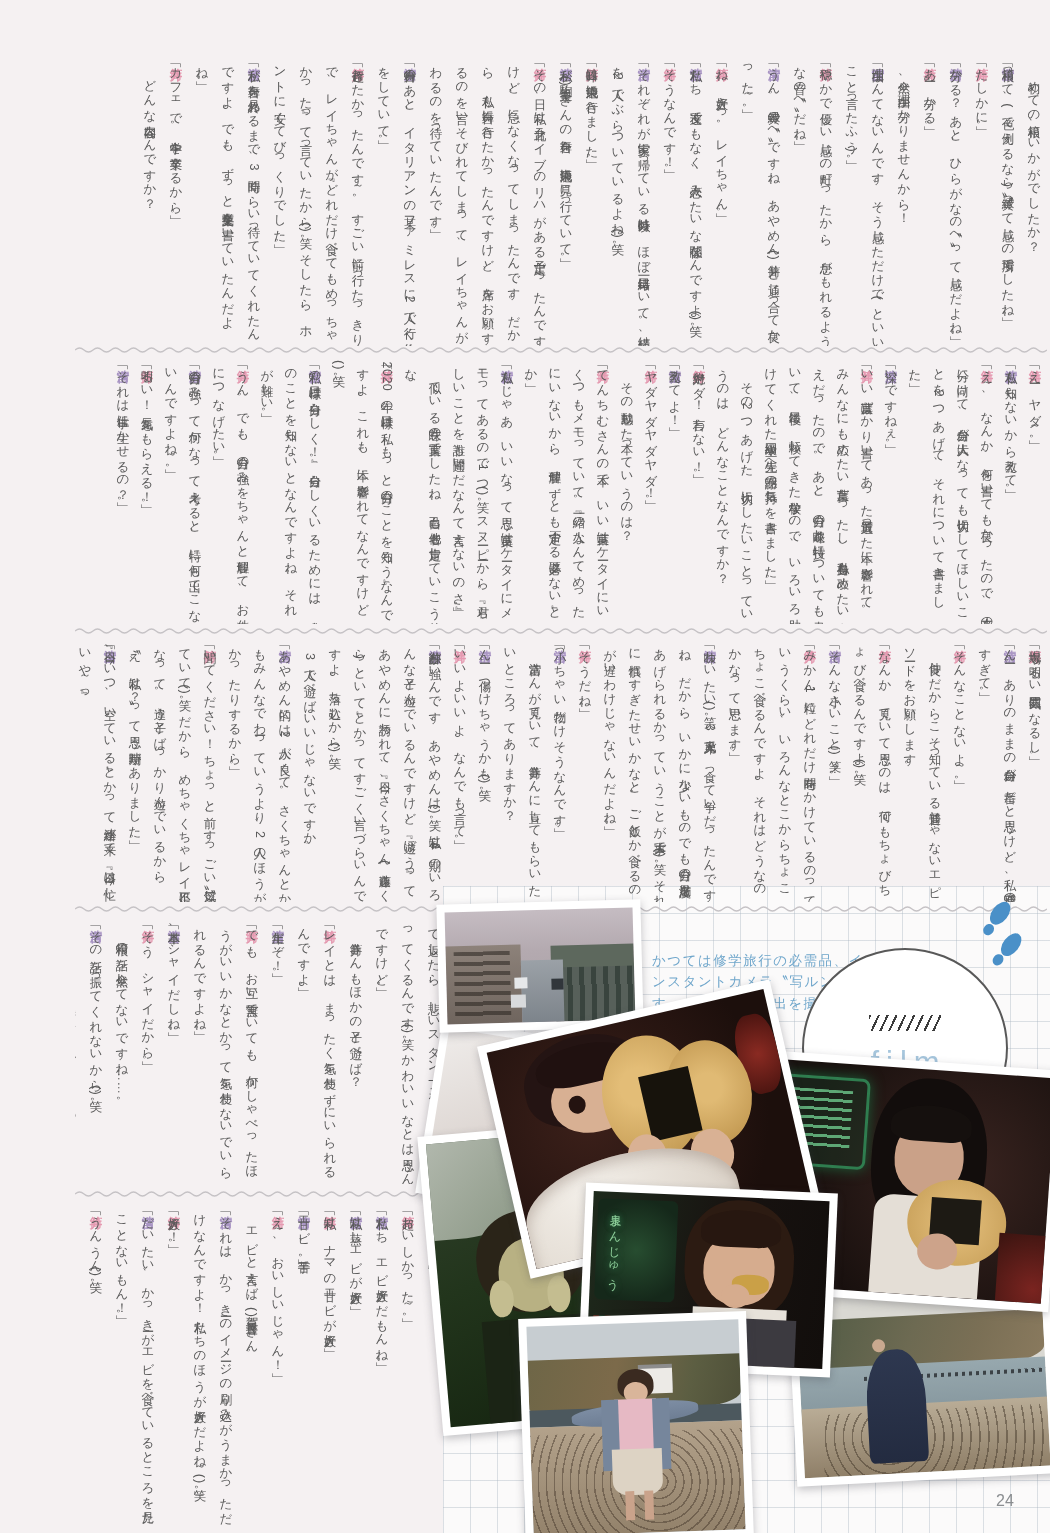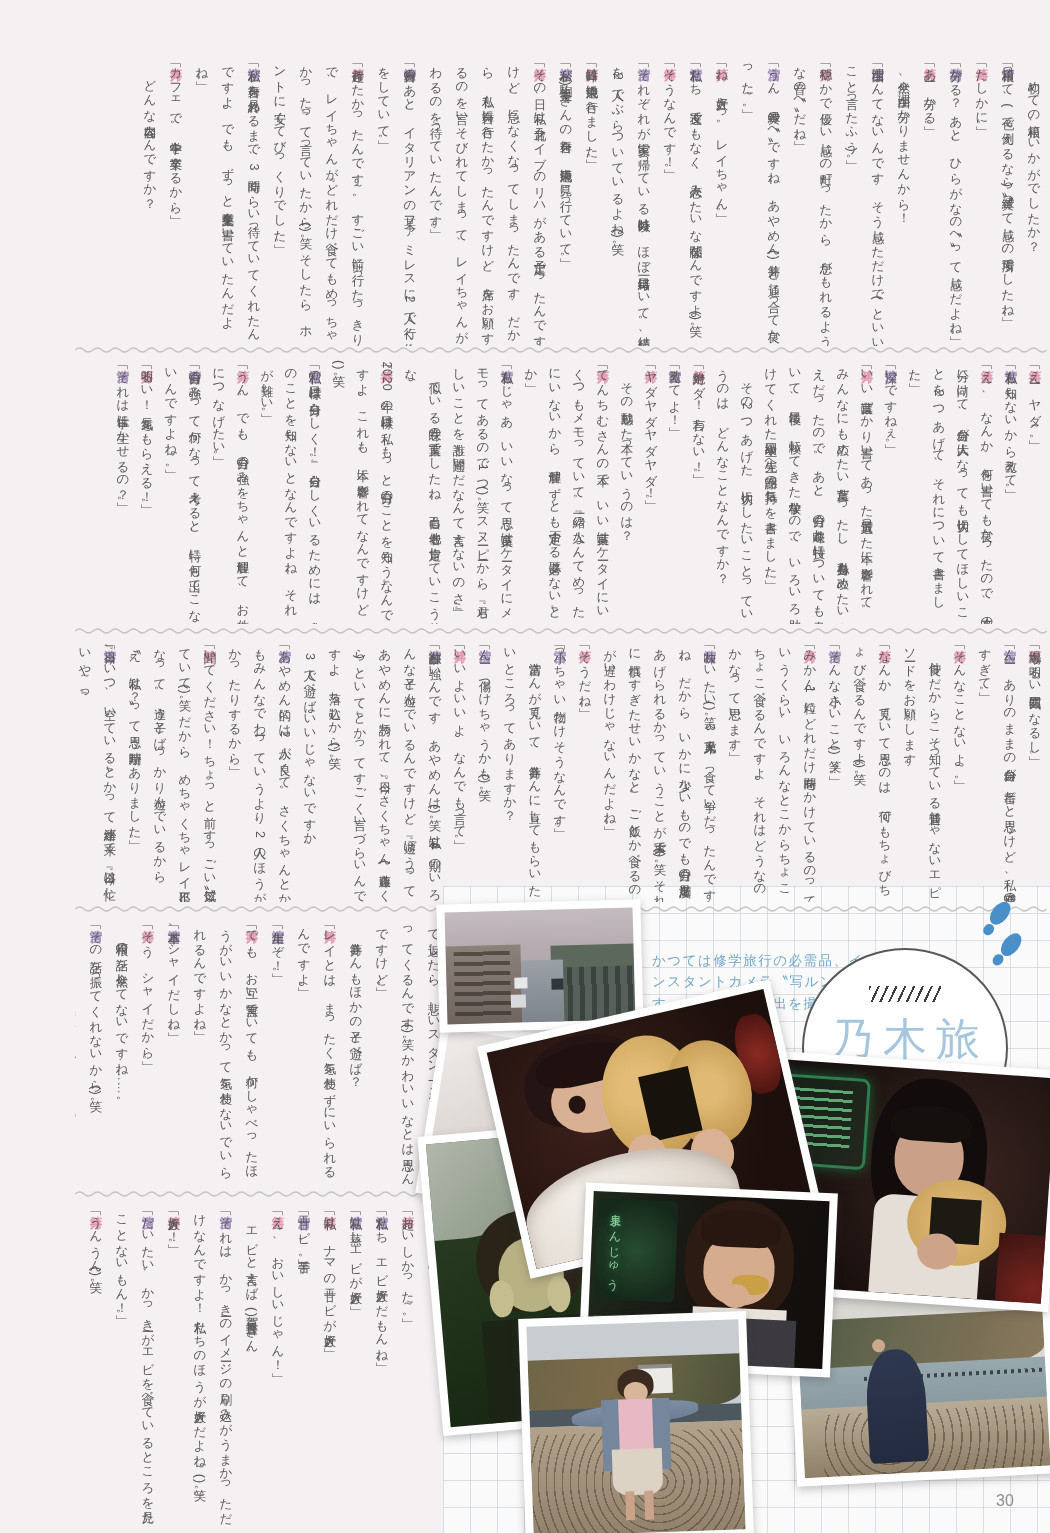--- a/index.html
+++ b/index.html
@@ -180,21 +180,20 @@
     <p><span class="spk" style="color: rgb(169, 149, 196);">清宮</span>「それは、かっきーのイメージの刷り込みがうまかっただけなんですよ！ 私たちのほうが大好きだよね～(笑)」。</p>
     <p><span class="spk" style="color: rgb(229, 154, 177);">筒井</span>「大好き！」。</p>
     <p><span class="spk" style="color: rgb(169, 149, 196);">清宮</span>「だいたい、かっきーがエビを食べているところを見たことないもん！」。</p>
     <p><span class="spk" style="color: rgb(229, 154, 177);">筒井</span>「うんうん(笑)」。</p>
   </section>
 
 <p class="photo-caption">かつては修学旅行の必需品、インスタントカメラ〝写ルンです〟で、旅の思い出を撮り合ってもらいました。</p>
 
 <div class="logo-bubble">
   <div class="logo-hatch"></div>
-  <div class="logo-line1">乃木旅</div>
   <div class="logo-line2">film</div>
 </div>
 <div class="logo-tail"></div>
 
 <svg style="position:absolute;left:952px;top:896px;z-index:2;" width="92" height="92" viewBox="0 0 92 92">
   <g fill="#4a90c8" transform="rotate(38 46 46)">
     <ellipse cx="30" cy="22" rx="8" ry="13"></ellipse>
       <ellipse cx="31" cy="42" rx="5" ry="6"></ellipse>
     <ellipse cx="58" cy="40" rx="8" ry="13"></ellipse>
       <ellipse cx="57" cy="60" rx="5" ry="6"></ellipse>
@@ -300,13 +299,13 @@
     <div class="ph-el" style="left:20%;top:38%;width:60%;height:10%;background:linear-gradient(#7e8ea4,#6d7d93);border-radius:40%;transform:rotate(-4deg);"></div>
     <div class="ph-el" style="left:40%;top:36%;width:20%;height:26%;background:#e6b9c4;"></div>
     <div class="ph-el" style="left:34%;top:36%;width:8%;height:34%;background:#76869c;"></div>
     <div class="ph-el" style="left:58%;top:36%;width:8%;height:34%;background:#76869c;"></div>
     <div class="ph-el" style="left:38%;top:60%;width:24%;height:22%;background:#ddd3c4;border-radius:0 0 30% 30%;"></div>
     <div class="ph-el" style="left:44%;top:80%;width:4%;height:14%;background:#caa38b;"></div>
     <div class="ph-el" style="left:53%;top:80%;width:4%;height:14%;background:#caa38b;"></div>
   </div>
 </div>
 
-<div class="page-number">30</div>
+<div class="page-number">24</div>
 
 </body></html>

